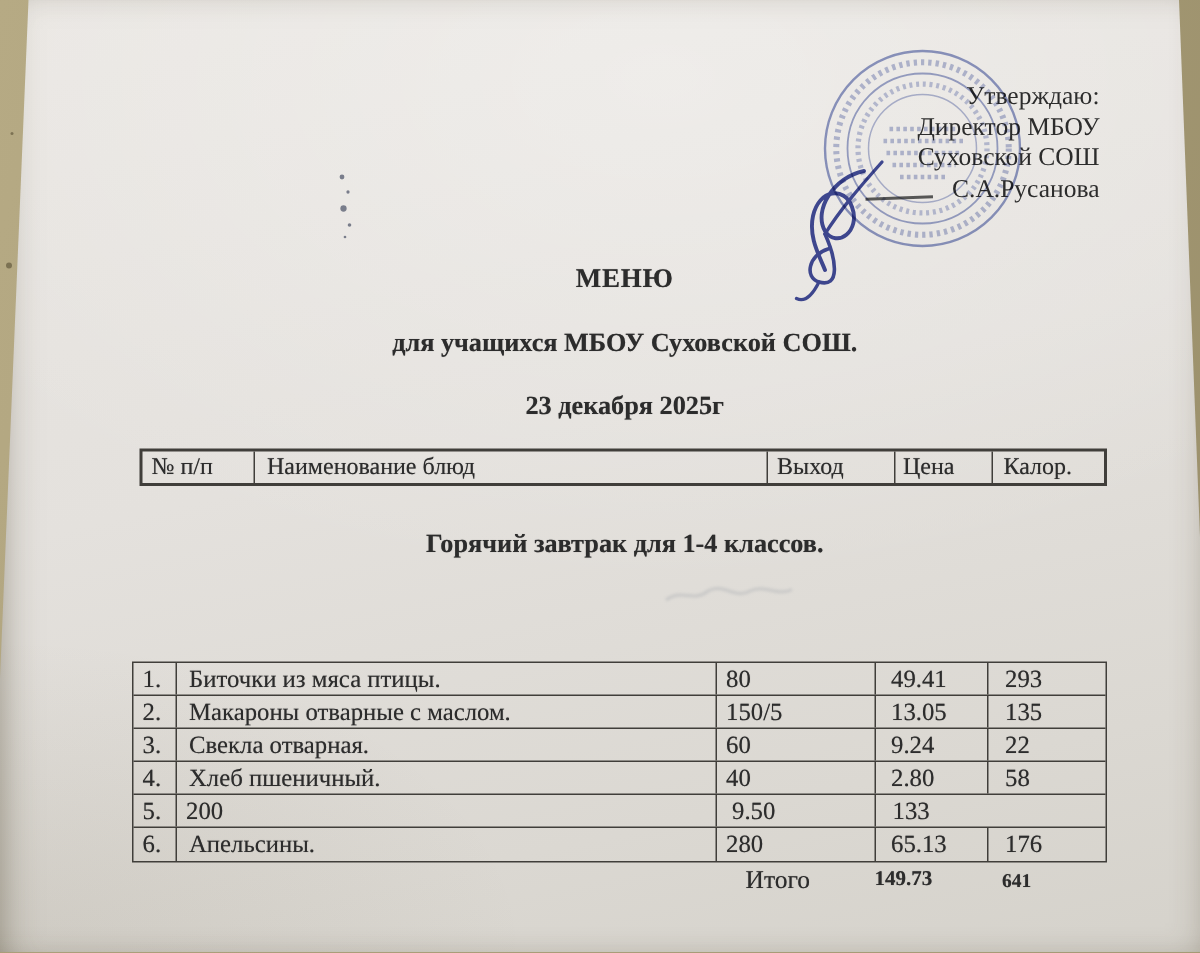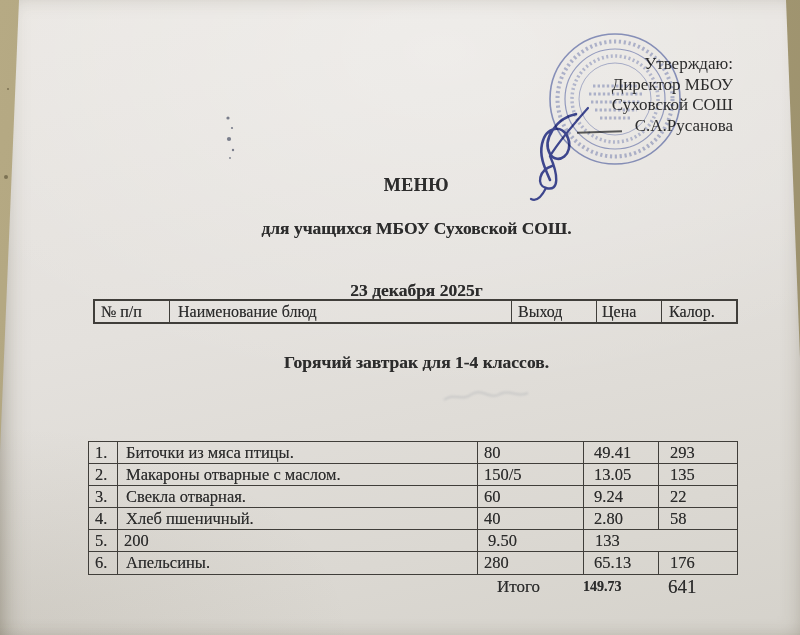--- a/index.html
+++ b/index.html
@@ -30,21 +30,21 @@
     background:#3c3c3c;opacity:.85;transform:rotate(-2deg);z-index:2;}
   .stamp{position:absolute;left:545px;top:28px;z-index:3;
     mix-blend-mode:multiply;filter:blur(.45px);opacity:.95;}
   .signature{position:absolute;left:468px;top:52px;z-index:4;
     mix-blend-mode:multiply;filter:blur(.2px);}
   .smudge{position:absolute;left:220px;top:108px;filter:blur(.4px);opacity:.75;}
   .ghost{position:absolute;left:438px;top:384px;filter:blur(1.2px);opacity:.28;}
   .center-block{position:absolute;left:95px;width:643px;text-align:center;font-weight:bold;}
   .t-menu{top:175px;font-size:18px;letter-spacing:.5px;}
   .t-aud{top:218px;font-size:17.5px;}
-  .t-date{top:260px;font-size:17.5px;margin-top:20px;}
+  .t-date{top:260px;font-size:17.5px;}
   .t-sect{top:352px;font-size:17.5px;}
   .htable{
     position:absolute;left:93px;top:299px;width:645px;height:25px;
     display:grid;grid-template-columns:75px 342px 85px 65px 78px;
     border:2px solid #403e3a;box-sizing:border-box;font-size:16px;
   }
   .htable .cell{display:flex;align-items:center;border-right:1.5px solid #403e3a;
     padding-left:6px;overflow:hidden;white-space:nowrap;text-shadow:0 0 .5px rgba(35,35,35,.55);}
   .htable .cell:last-child{border-right:none;}
   .btable{
@@ -62,21 +62,21 @@
   .brow .c-price{padding-left:10px;}
   .brow .c-cal{padding-left:11px;}
   .totals{
     position:absolute;left:88px;top:575px;width:650px;height:24px;
     display:grid;grid-template-columns:29px 360px 106px 75px 80px;font-size:17px;
   }
   .totals .cell{display:flex;align-items:center;white-space:nowrap;
     text-shadow:0 0 .5px rgba(35,35,35,.55);}
   .totals .t-label{padding-left:20px;}
   .totals .t-price{font-weight:bold;font-size:14px;}
-  .totals .t-cal{font-weight:normal;font-size:19px;padding-left:10px;}
+  .totals .t-cal{font-weight:bold;font-size:13px;padding-left:10px;}
 </style>
 </head>
 <body>
 
 <div class="scene">
 
   <div class="speck" style="left:4px;top:175px;width:4px;height:4px;"></div>
   <div class="speck" style="left:7px;top:88px;width:2px;height:2px;"></div>
 
   <div class="paper">

